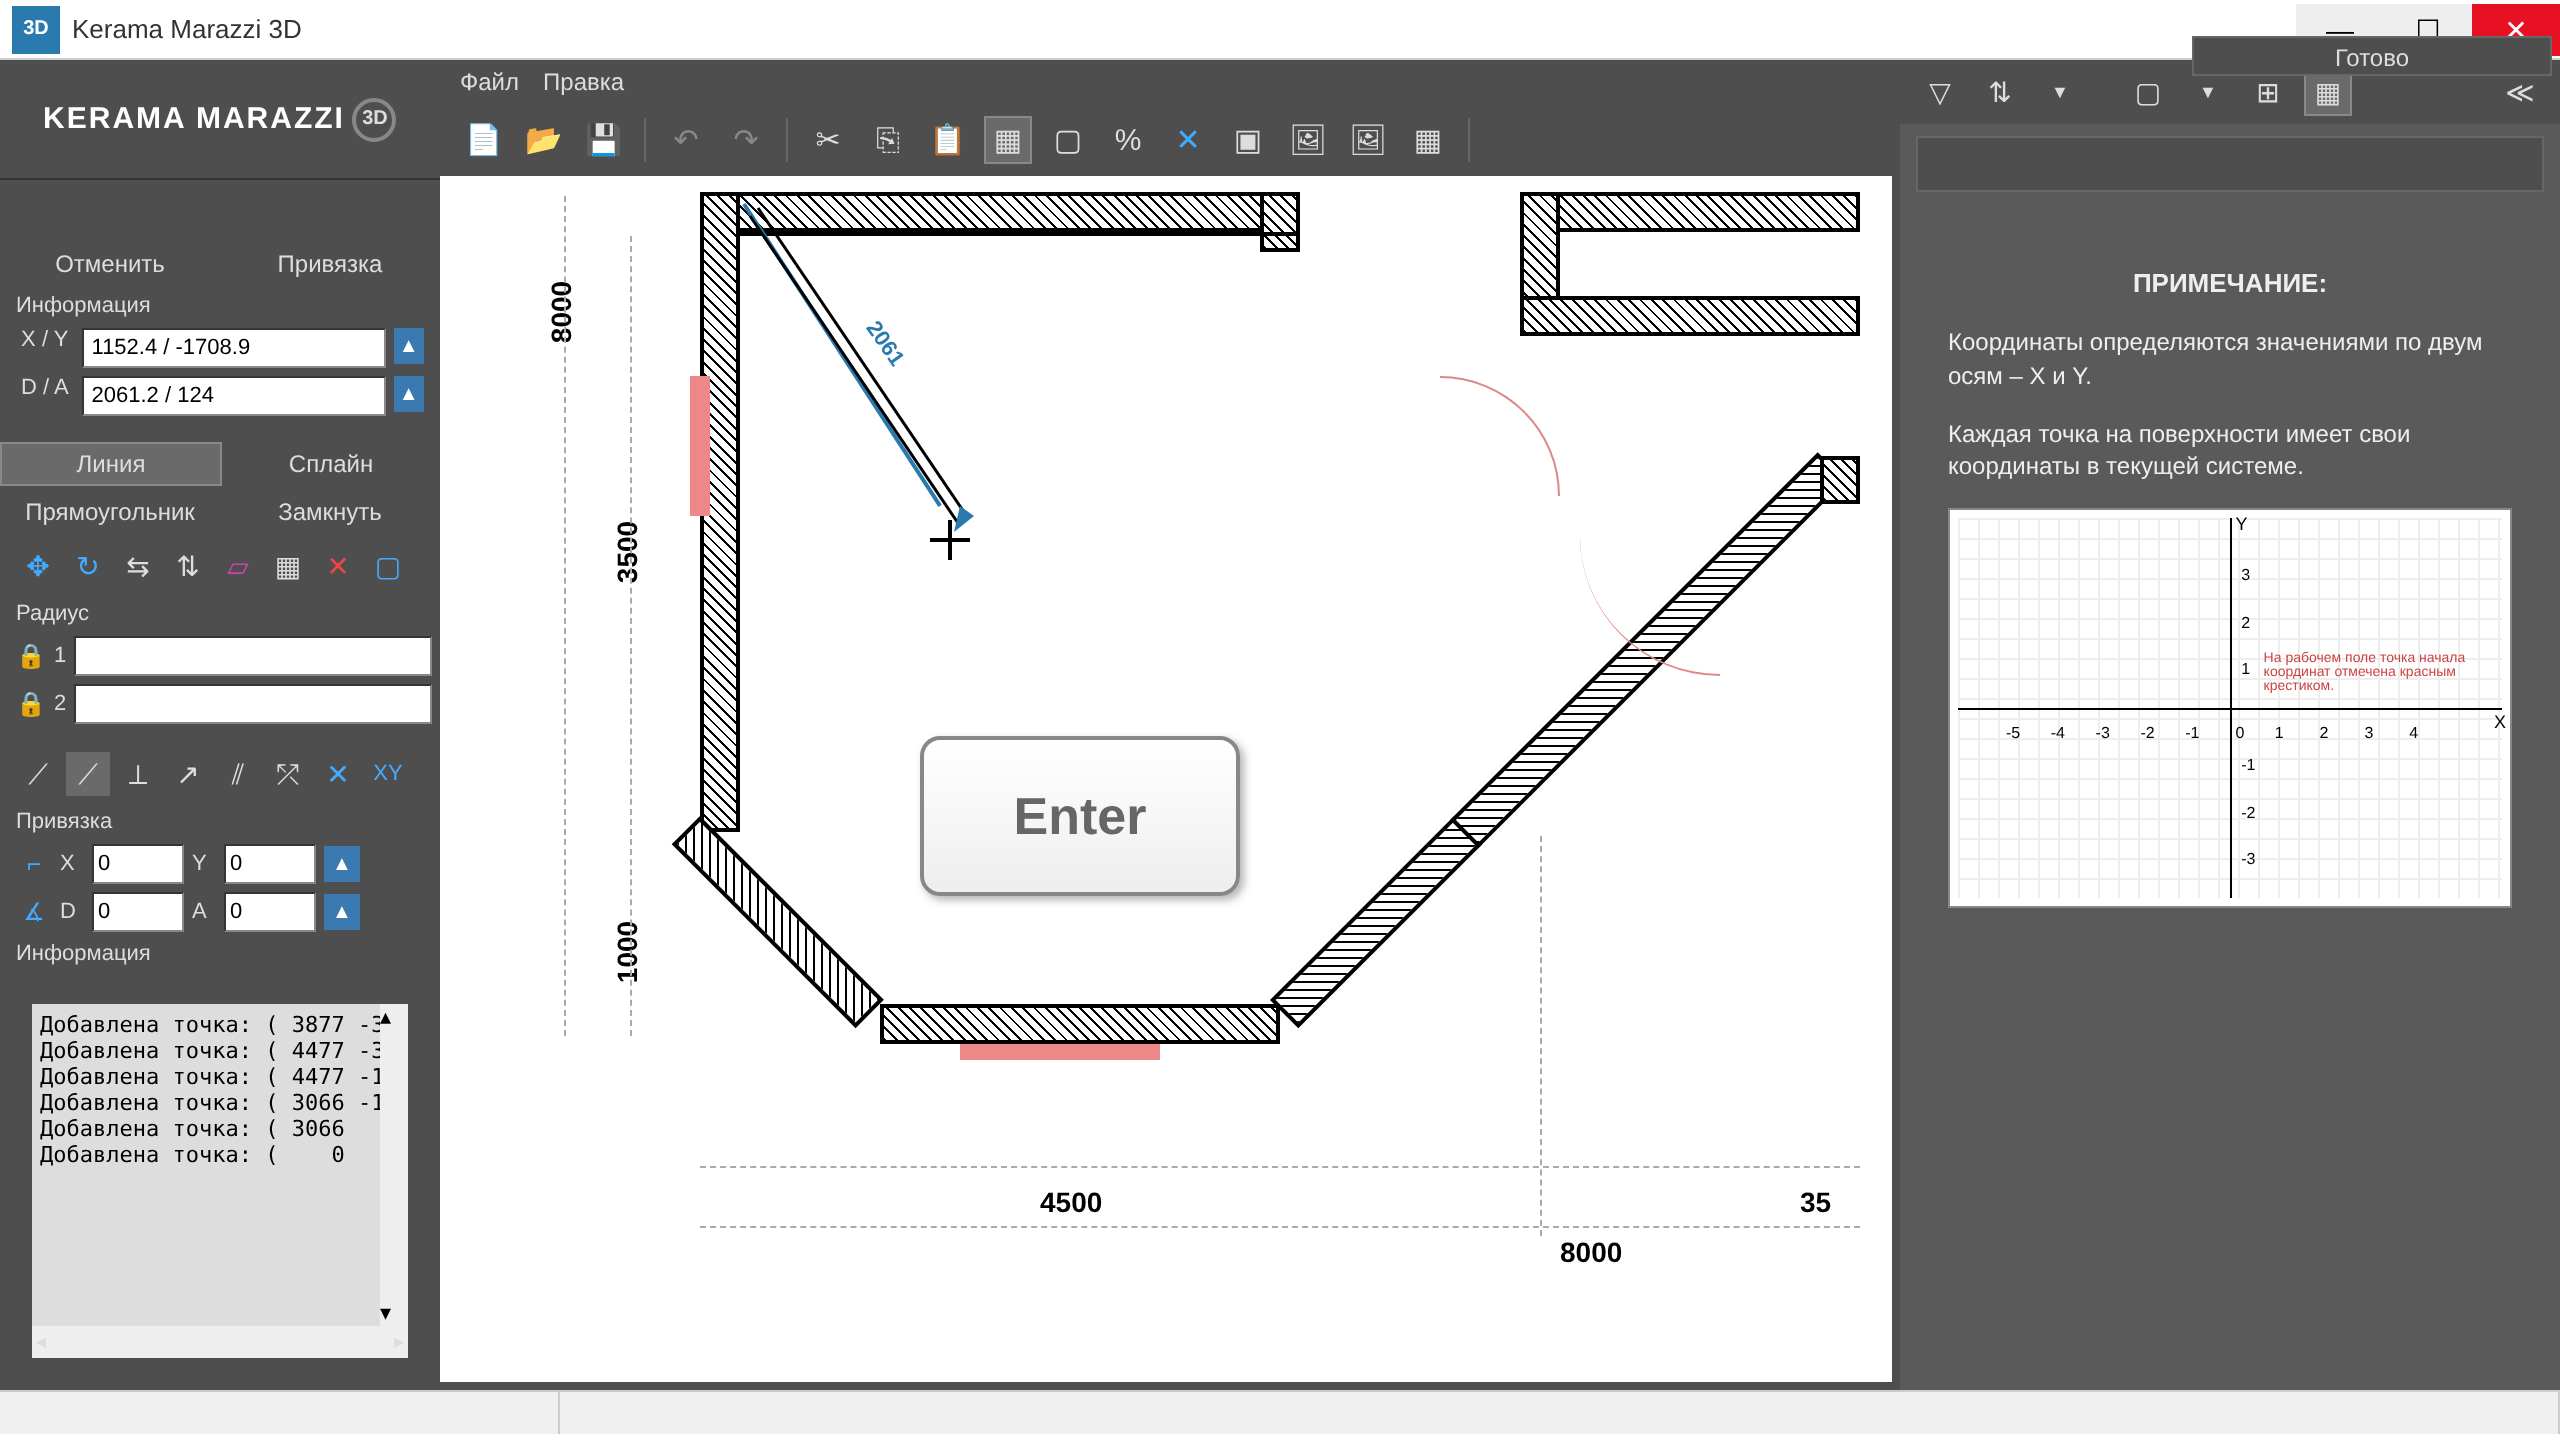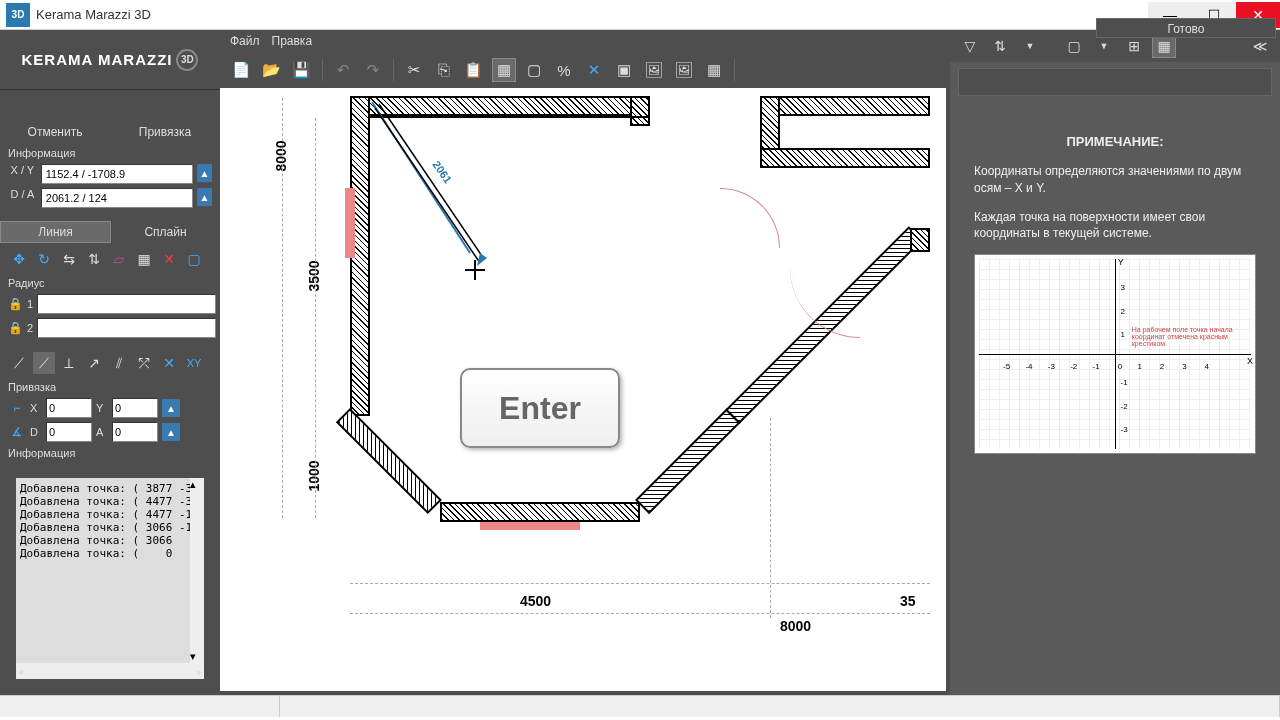--- a/index.html
+++ b/index.html
@@ -77,21 +77,21 @@
 .dim-text { position: absolute; font-size: 14px; font-weight: bold; color: #000; }
 .dim-line { position: absolute; border-top: 1px dashed #aaa; }
 .dim-line-v { position: absolute; border-left: 1px dashed #aaa; }
 .door-arc { position: absolute; border: 1px solid #d88; border-radius: 50%; }
 .accent { position: absolute; background: #e88; }
 .measure-lbl { position: absolute; font-size: 11px; color: #2a7ab0; font-weight: bold; }
 .cursor-cross { position: absolute; width: 20px; height: 20px; }
 .cursor-cross::before { content: ''; position: absolute; left: 9px; top: 0; width: 2px; height: 20px; background: #000; }
 .cursor-cross::after { content: ''; position: absolute; top: 9px; left: 0; height: 2px; width: 20px; background: #000; }
 
-.enter-btn { position: absolute; left: 240px; top: 280px; width: 160px; height: 80px; border: 2px solid #888; border-radius: 10px; background: linear-gradient(#fff, #eee); display: flex; align-items: center; justify-content: center; font-size: 32px; font-weight: bold; color: #666; box-shadow: 2px 2px 4px rgba(0,0,0,0.3); }
+.enter-btn { position: absolute; left: 240px; top: 280px; width: 160px; height: 80px; border: 2px solid #888; border-radius: 10px; background: linear-gradient(#fff, #eee); display: flex; align-items: center; justify-content: center; font-size: 26px; font-weight: bold; color: #666; box-shadow: 2px 2px 4px rgba(0,0,0,0.3); }
 
 .diag-wall { position: absolute; background: repeating-linear-gradient(45deg, #000 0, #000 1px, #fff 1px, #fff 4px); border: 2px solid #000; }
 
 
 .grid-bg { position: absolute; inset: 4px; background-image: linear-gradient(#eee 1px, transparent 1px), linear-gradient(90deg, #eee 1px, transparent 1px); background-size: 10px 10px; }
 .axis-h { position: absolute; left: 4px; right: 4px; top: 50%; height: 1px; background: #000; }
 .axis-v { position: absolute; top: 4px; bottom: 4px; left: 50%; width: 1px; background: #000; }
 .axis-lbl { position: absolute; font-size: 9px; color: #000; }
 .diagram-note { position: absolute; font-size: 7px; color: #c44; }
 .tick-num { position: absolute; font-size: 8px; color: #000; }
@@ -131,20 +131,24 @@
     <div class="lp-coord-row">
       <div class="lp-lbl">D / A</div>
       <input class="lp-input" value="2061.2 / 124" style="">
       <div class="lp-tri">▲</div>
     </div>
 
     <div style="height:10px;"></div>
     <div class="lp-row">
       <div class="lp-btn active">Линия</div>
       <div class="lp-btn">Сплайн</div>
+    </div>
+    <div class="lp-row">
+      <div class="lp-btn">Прямоугольник</div>
+      <div class="lp-btn">Замкнуть</div>
     </div>
 
     <div class="tool-row">
       <div class="tool-ic" style="color:#4af;">✥</div>
       <div class="tool-ic" style="color:#4af;">↻</div>
       <div class="tool-ic">⇆</div>
       <div class="tool-ic">⇅</div>
       <div class="tool-ic" style="color:#c4a;">▱</div>
       <div class="tool-ic">▦</div>
       <div class="tool-ic" style="color:#e44;">✕</div>

